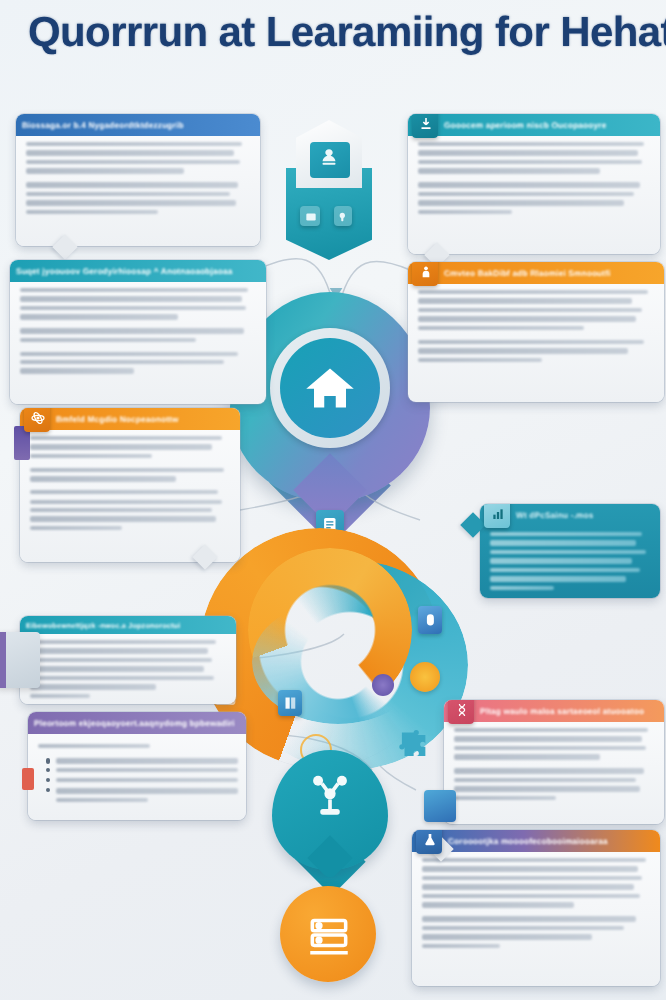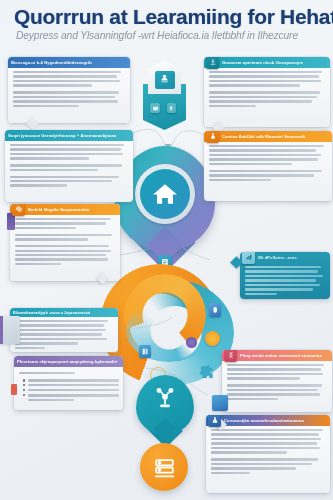--- a/index.html
+++ b/index.html
@@ -83,21 +83,20 @@
     border-radius:2px;box-shadow:0 1px 2px rgba(0,0,0,.22);
   }
   .micro svg{width:70%;height:70%;}
 </style>
 </head>
 <body>
 
 <div class="poster">
 
   <div class="title">Quorrrun at Learamiing for Hehatthare</div>
-  <div class="subtitle">Deypress and Ylsanningfof -wrt Heiafioca.ia Iletbbhf in Ilhezcure</div>
 
   <svg class="conn" style="left:0;top:55px;width:333px;height:420px;">
     <g fill="none" stroke="#b9c4cf" stroke-width="0.7" opacity="0.85">
       <path d="M128 80 C150 70 160 72 166 95"></path>
       <path d="M205 80 C186 72 176 74 170 96"></path>
       <path d="M128 150 C150 140 160 146 163 168"></path>
       <path d="M205 150 C188 143 180 150 175 170"></path>
       <path d="M120 200 C150 195 160 190 166 186"></path>
       <path d="M210 205 C195 200 186 196 180 190"></path>
       <path d="M120 275 C150 272 166 268 172 262"></path>

